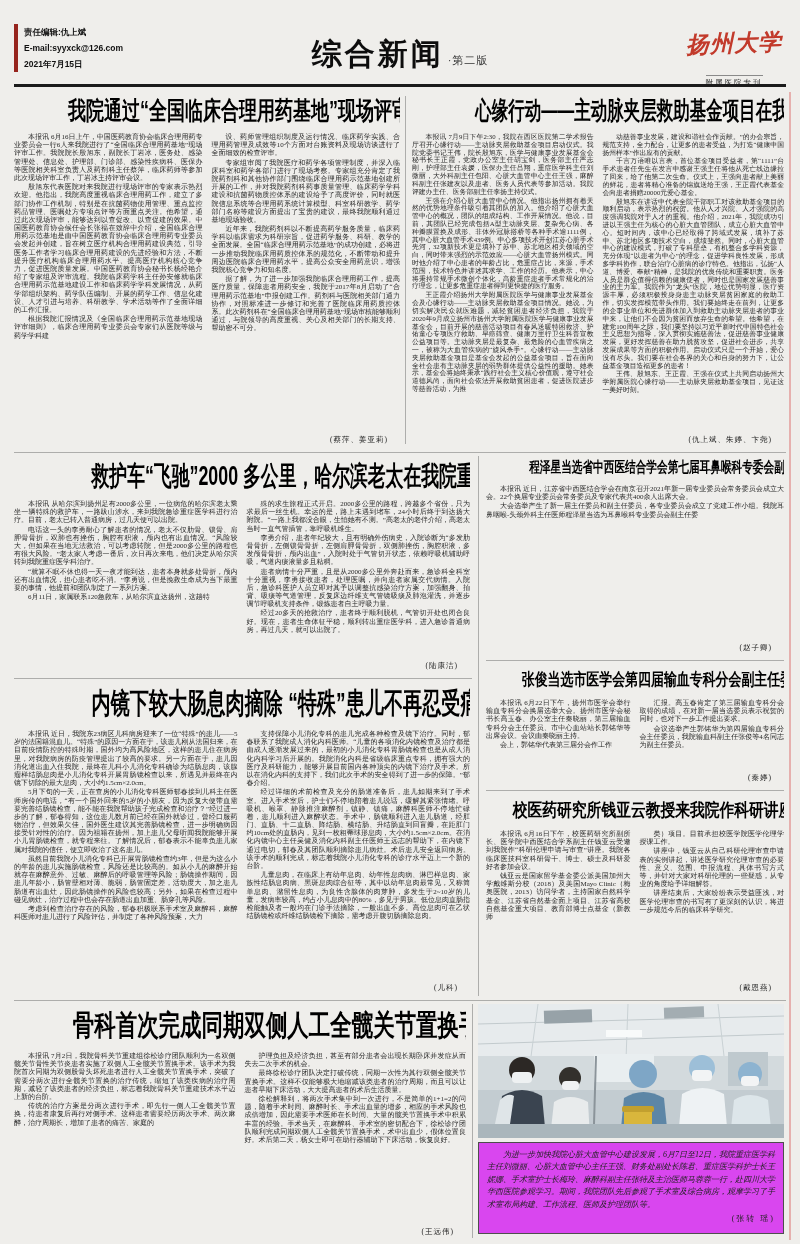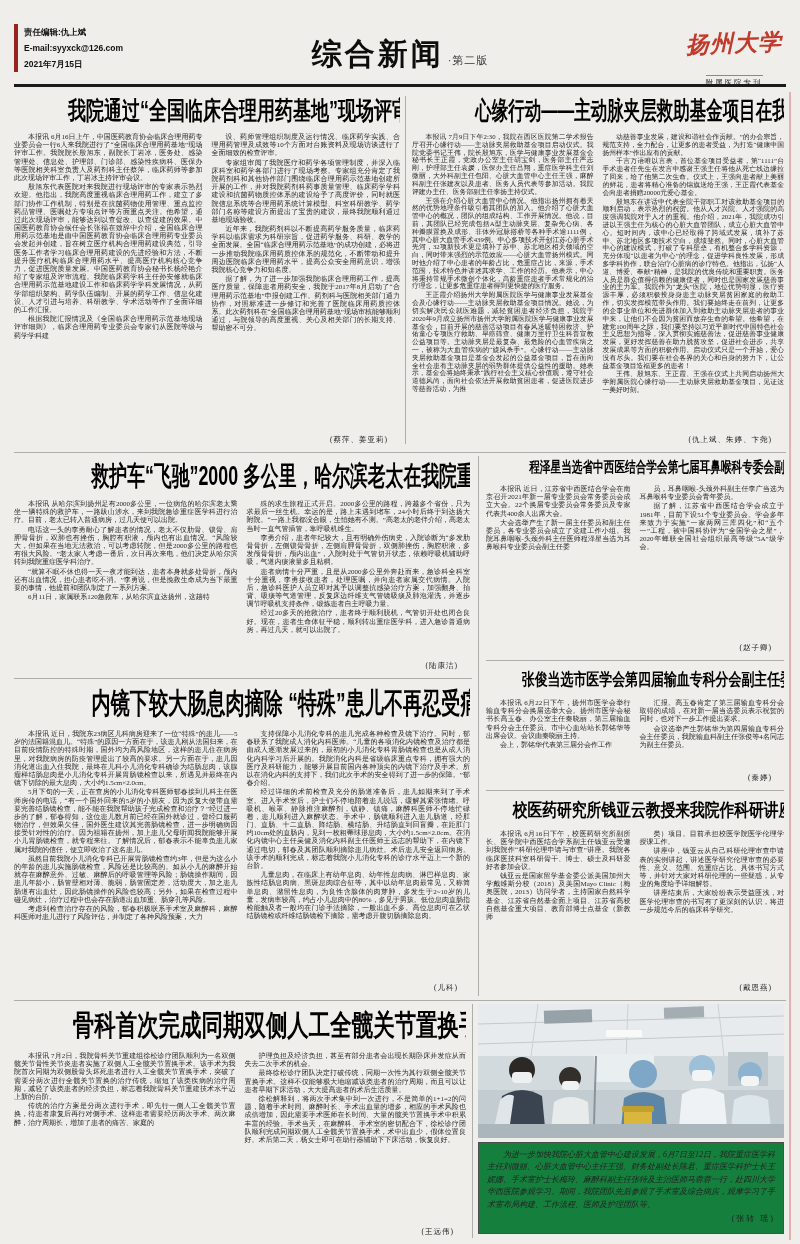--- a/index.html
+++ b/index.html
@@ -33,21 +33,21 @@
   .para{font-size:7px;line-height:1.17;text-indent:2em;text-align:justify;margin:0 0 1px 0;color:#272727;}
   .art2 .para{font-size:6.8px;line-height:1.15;}
   .byline{position:absolute;right:12px;bottom:3px;font-size:7.5px;color:#222;letter-spacing:1px;}
   
   .vdiv{position:absolute;width:1px;background:#adadab;}
   .hdiv{position:absolute;height:1px;background:#adadab;}
   .pink-edge{position:absolute;width:2px;background:#e6b0ae;}
   
   .photo{position:absolute;left:478px;top:1004px;width:306px;height:134px;overflow:hidden;background:#c6cfd3;}
   .caption-box{position:absolute;left:478px;top:1142px;width:306px;height:92px;border:1px solid #4e4e4e;
-      box-sizing:border-box;padding:6px 8px 4px 8px;background:#15803d;}
+      box-sizing:border-box;padding:6px 8px 4px 8px;background:#d946ef;}
   .caption-box .cap{font-size:8px;line-height:1.55;text-indent:2em;text-align:justify;color:#222;margin:0;font-style:italic;}
   .caption-box .cap-byline{text-align:right;font-size:8px;color:#222;margin-top:2px;letter-spacing:2px;}
 </style>
 </head>
 <body>
 
 <div id="page">
 
   <div class="hdr-left">
     <div class="hdr-bar"></div>
@@ -131,24 +131,20 @@
 
   <div class="vdiv" style="left:478px;top:456px;height:540px;"></div>
 
   <section class="article" style="left:486px;top:458px;width:298px;height:198px;">
     <h2 class="hl hl4">程泽星当选省中西医结合学会第七届耳鼻喉科专委会副主任委员</h2>
     <div class="cols">
       <div class="col">
           <p class="para">本报讯 近日，江苏省中西医结合学会在南京召开2021年新一届专业委员会常务委员会成立大会。22个换届专业委员会常务委员及专家代表共400余人出席大会。</p>
           <p class="para">大会选举产生了新一届主任委员和副主任委员，各专业委员会成立了党建工作小组。我院耳鼻咽喉-头颈外科主任医师程泽星当选为耳鼻喉科专业委员会副主任委</p>
         </div>
-      <div class="col">
-          <p class="para">员，耳鼻咽喉-头颈外科副主任李广当选为耳鼻喉科专业委员会青年委员。</p>
-          <p class="para">据了解，江苏省中西医结合学会成立于1981年，目前下设51个专业委员会。学会多年来致力于实施“一家两网三库四化”和“五个一”工程，被中国科协评为“全国学会之星”，2020年蝉联全国社会组织最高等级“5A”级学会。</p>
-        </div>
     </div>
     <div class="byline">(赵子卿)</div>
   </section>
 
   <div class="hdiv" style="left:486px;top:660px;width:298px;"></div>
 
   <section class="article" style="left:486px;top:668px;width:298px;height:118px;">
     <h2 class="hl hl5">张俊当选市医学会第四届输血专科分会副主任委员</h2>
     <div class="cols">
       <div class="col">
@@ -187,21 +183,21 @@
 
   <section class="article" style="left:486px;top:798px;width:298px;height:198px;">
     <h2 class="hl hl7">校医药研究所钱亚云教授来我院作科研讲座</h2>
     <div class="cols">
       <div class="col">
           <p class="para">本报讯 6月16日下午，校医药研究所副所长、医学院中西医结合学系副主任钱亚云受邀到我院作“科研伦理申请与审查”讲座。我院各临床医技科室科研骨干、博士、硕士及科研爱好者参加会议。</p>
           <p class="para">钱亚云是国家留学基金委公派美国加州大学戴维斯分校（2018）及美国Mayo Clinic（梅奥医院，2013）访问学者，主持国家自然科学基金、江苏省自然基金面上项目、江苏省高校自然基金重大项目、教育部博士点基金（新教师</p>
         </div>
       <div class="col">
           <p class="para">类）项目。目前承担校医学院医学伦理学授课工作。</p>
-          <p class="para">讲座中，钱亚云从自己科研伦理审查申请表的实例讲起，讲述医学研究伦理审查的必要性、意义、范围、危重症占比、具体书写方式等，并针对大家对科研伦理的一些疑惑，从专业的角度给予详细解答。</p>
+          <p class="para">讲座中，钱亚云从自己科研伦理审查申请表的实例讲起，讲述医学研究伦理审查的必要性、意义、范围、申报流程、具体书写方式等，并针对大家对科研伦理的一些疑惑，从专业的角度给予详细解答。</p>
           <p class="para">讲座结束后，大家纷纷表示受益匪浅，对医学伦理审查的书写有了更深刻的认识，将进一步规范今后的临床科学研究。</p>
         </div>
     </div>
     <div class="byline">(戴恩燕)</div>
   </section>
 
   <div class="hdiv" style="left:14px;top:1000px;width:772px;"></div>
 
   <section class="article" style="left:14px;top:1006px;width:452px;height:234px;">
     <h2 class="hl hl8">骨科首次完成同期双侧人工全髋关节置换手术</h2>

